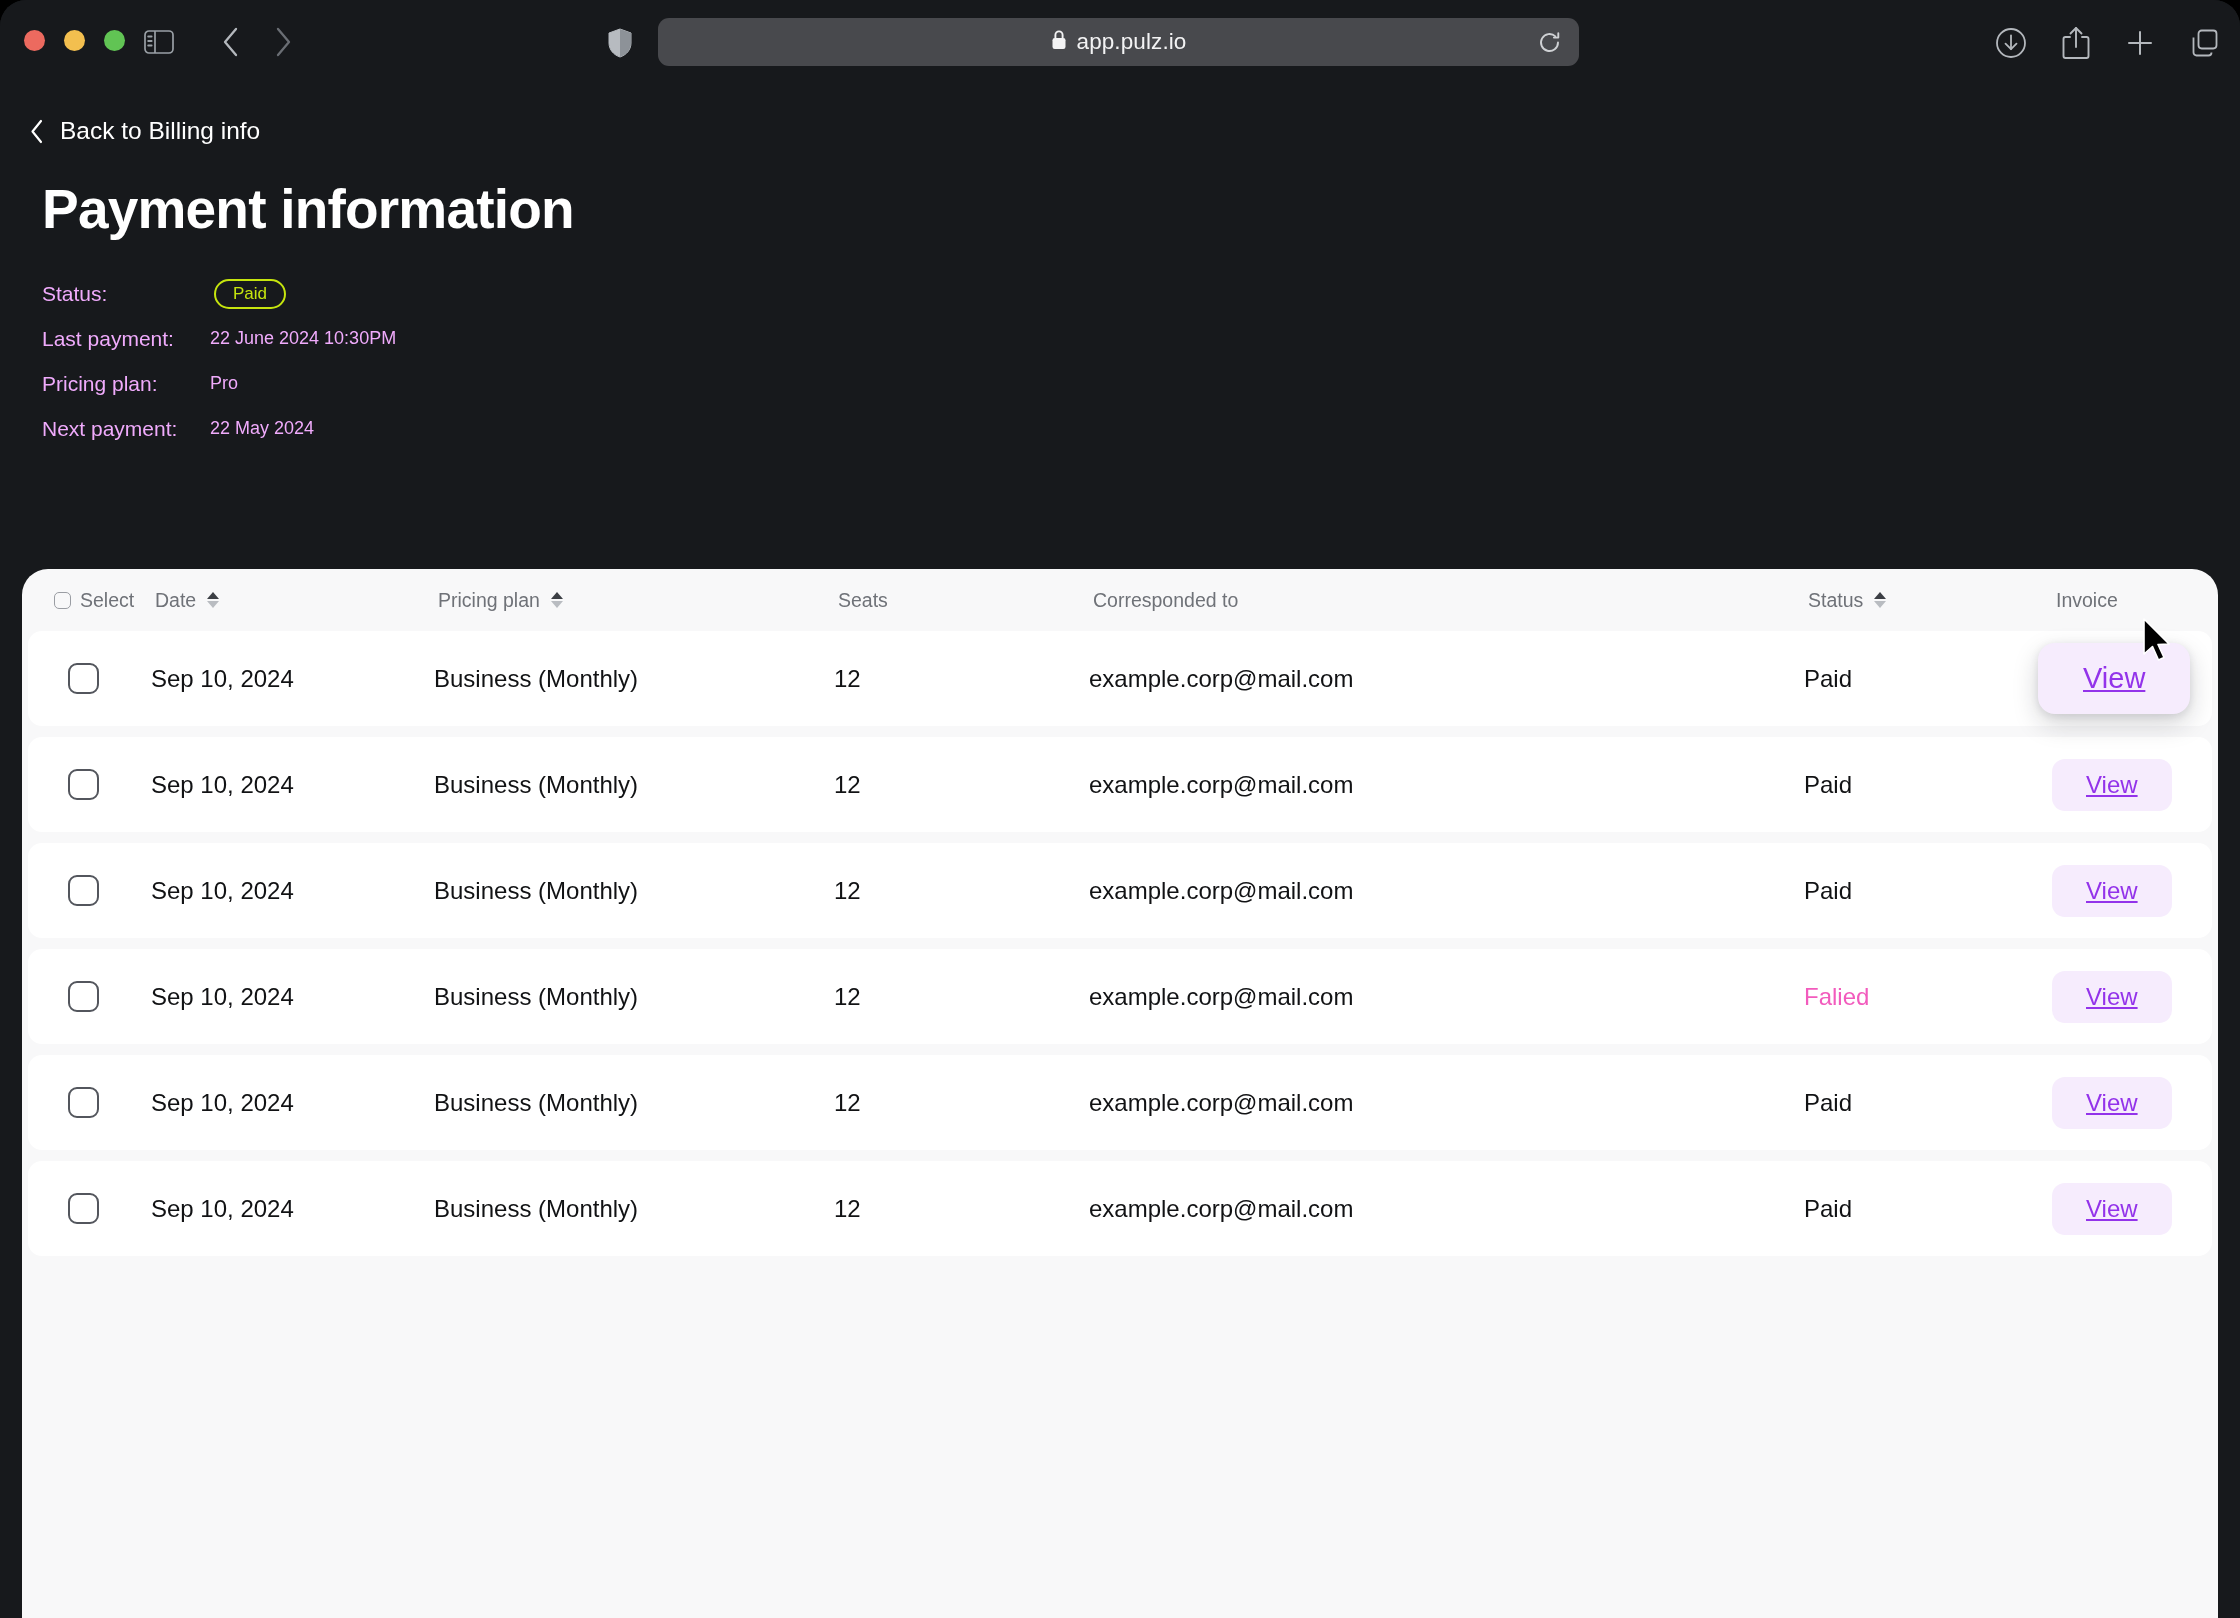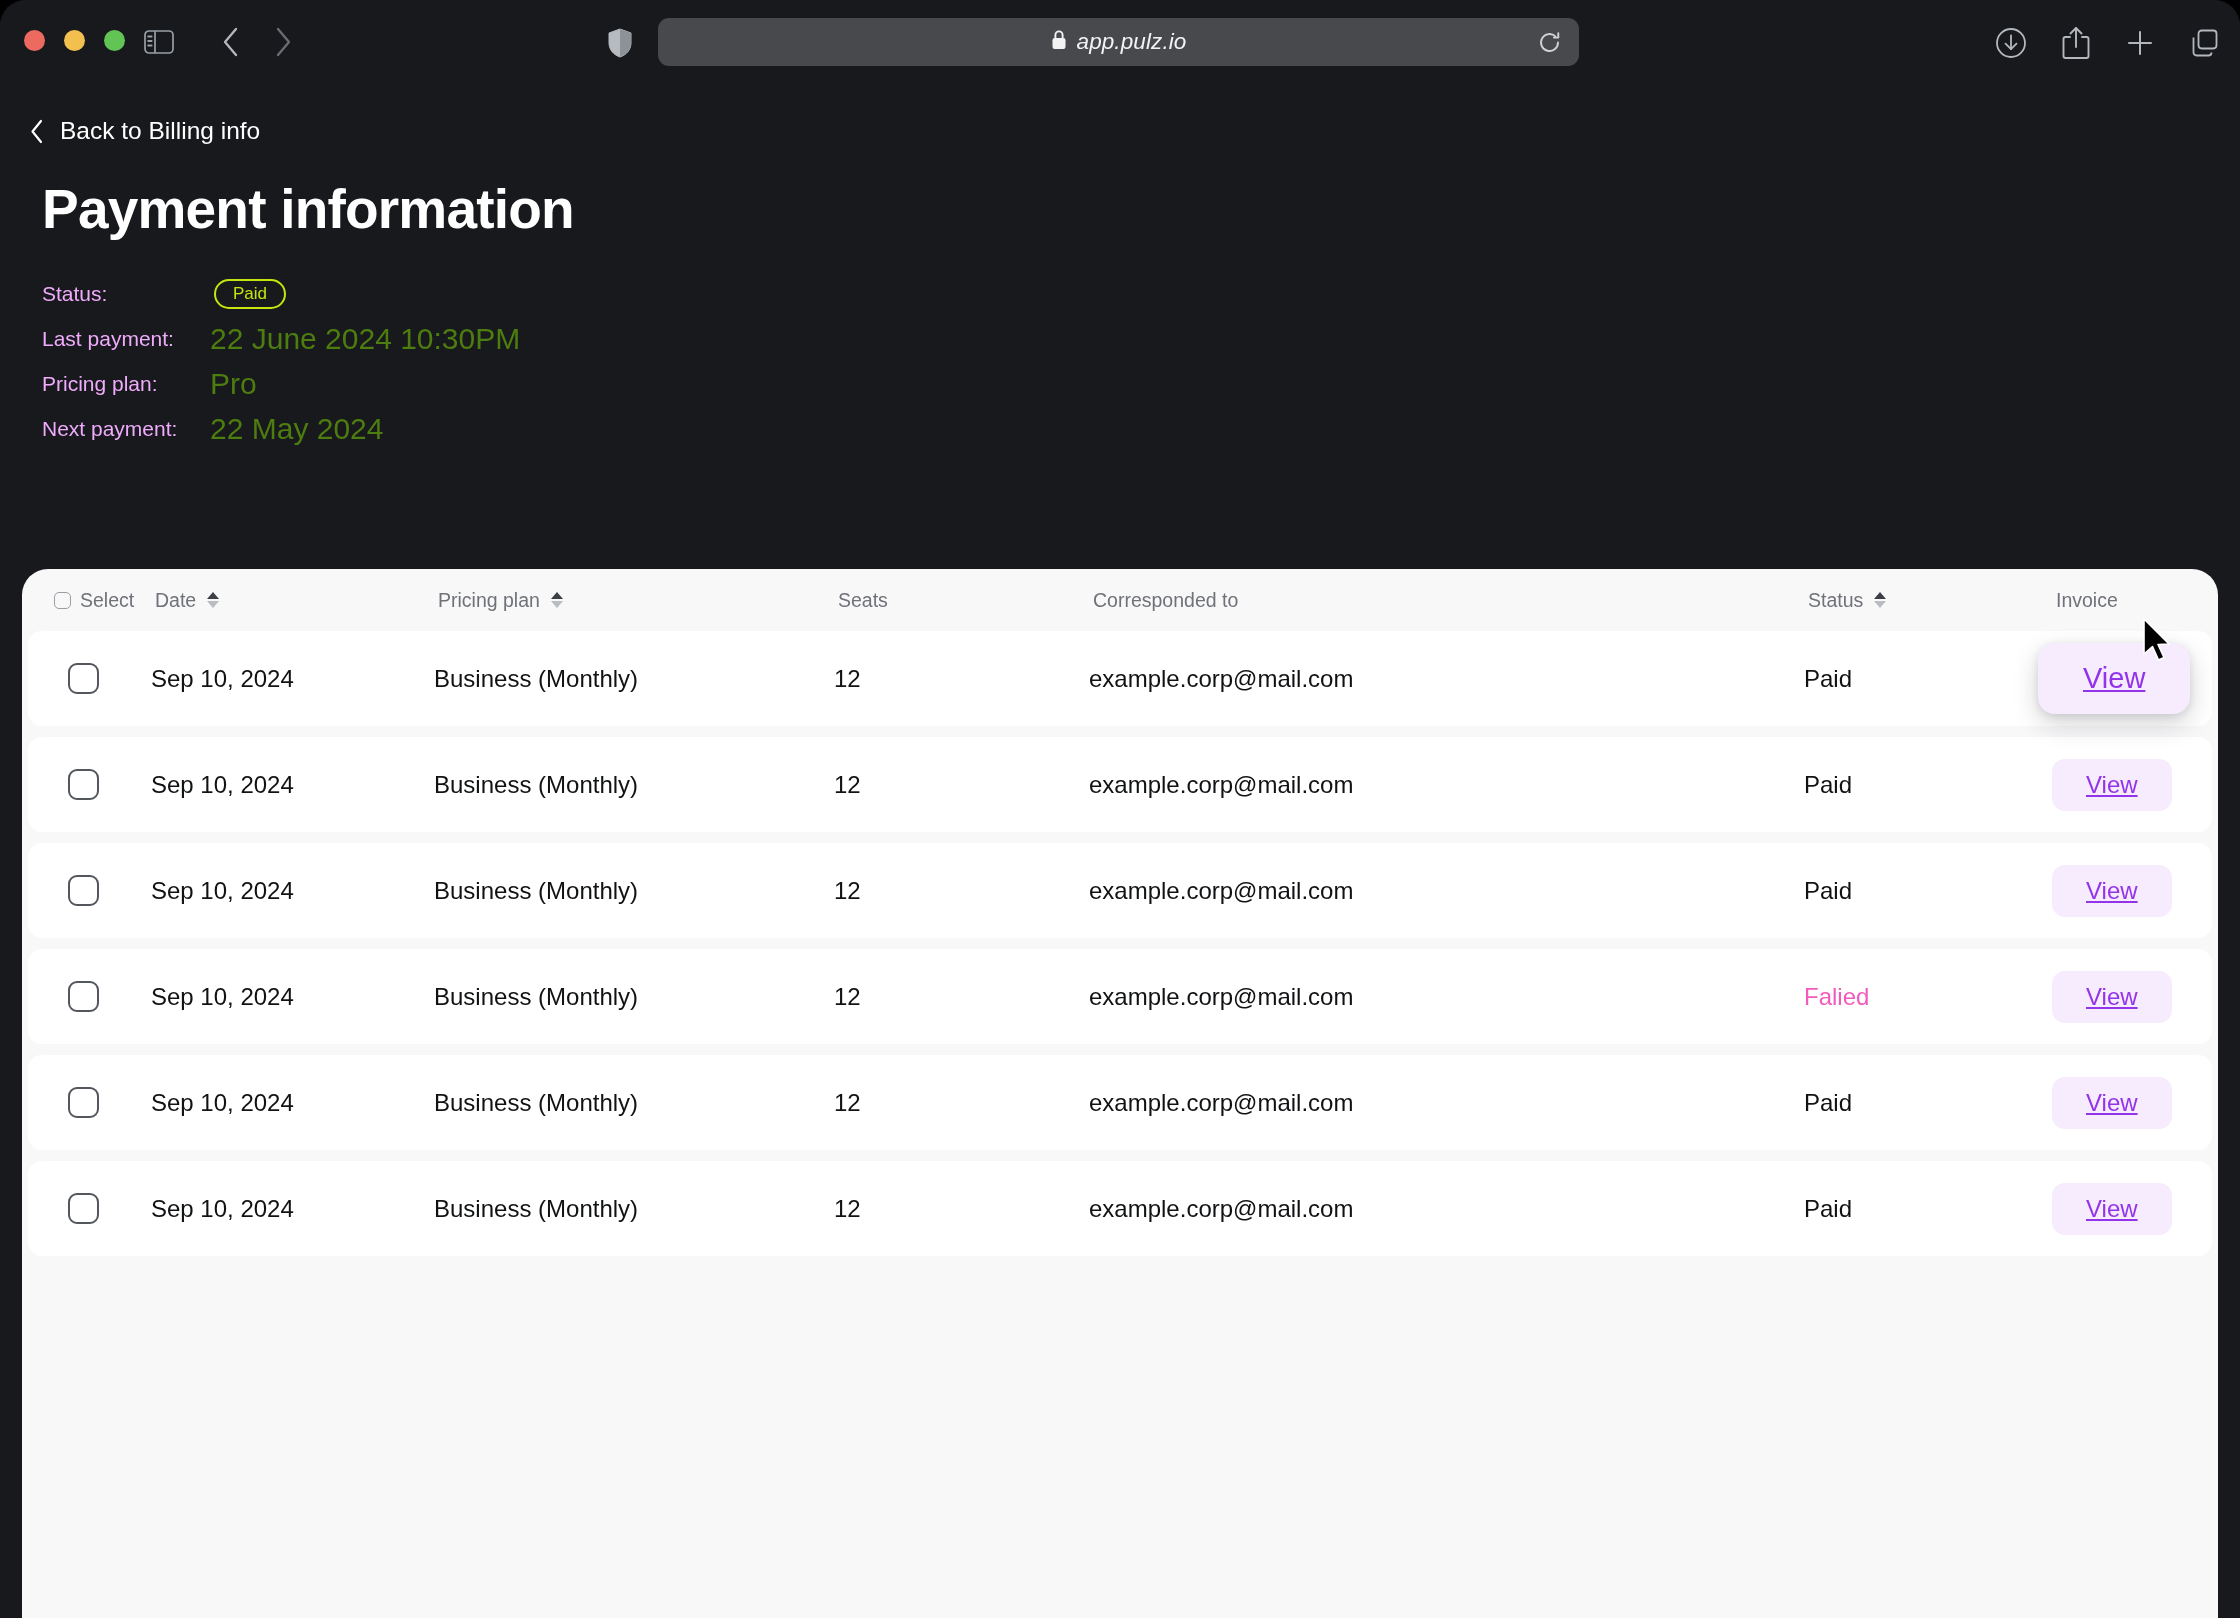--- a/index.html
+++ b/index.html
@@ -56,21 +56,21 @@
     left: 658px; top: 18px;
     width: 921px; height: 48px;
     background: #48494d;
     border-radius: 11px;
     display: flex; align-items: center; justify-content: center;
   }
   #address-bar-text {
     color: #f3f3f4;
     font-size: 22.5px;
     letter-spacing: 0.1px;
-    display: flex; align-items: center; gap: 10px; font-style: italic;
+    display: flex; align-items: center; gap: 10px;
   }
   #reload-button {
     position: absolute;
     right: 14px; top: 50%;
     transform: translateY(-50%);
     width: 32px; height: 32px;
     display: flex; align-items: center; justify-content: center;
     color: #cfd1d4;
   }
 
@@ -113,22 +113,22 @@
     display: flex;
     align-items: center;
     height: 45px;
   }
   .meta-label {
     color: #f0abfc;
     font-size: 21px;
     min-width: 168px;
   }
   .meta-value {
-    color: #4d7c0f;
-    font-size: 30px;
+    color: #f0abfc;
+    font-size: 18px;
   }
   #status-badge {
     border: 2px solid #c6e50e;
     color: #c6e50e;
     border-radius: 999px;
     padding: 4px 17px 5px;
     font-size: 17px;
     line-height: 1;
     margin-left: 4px;
   }

